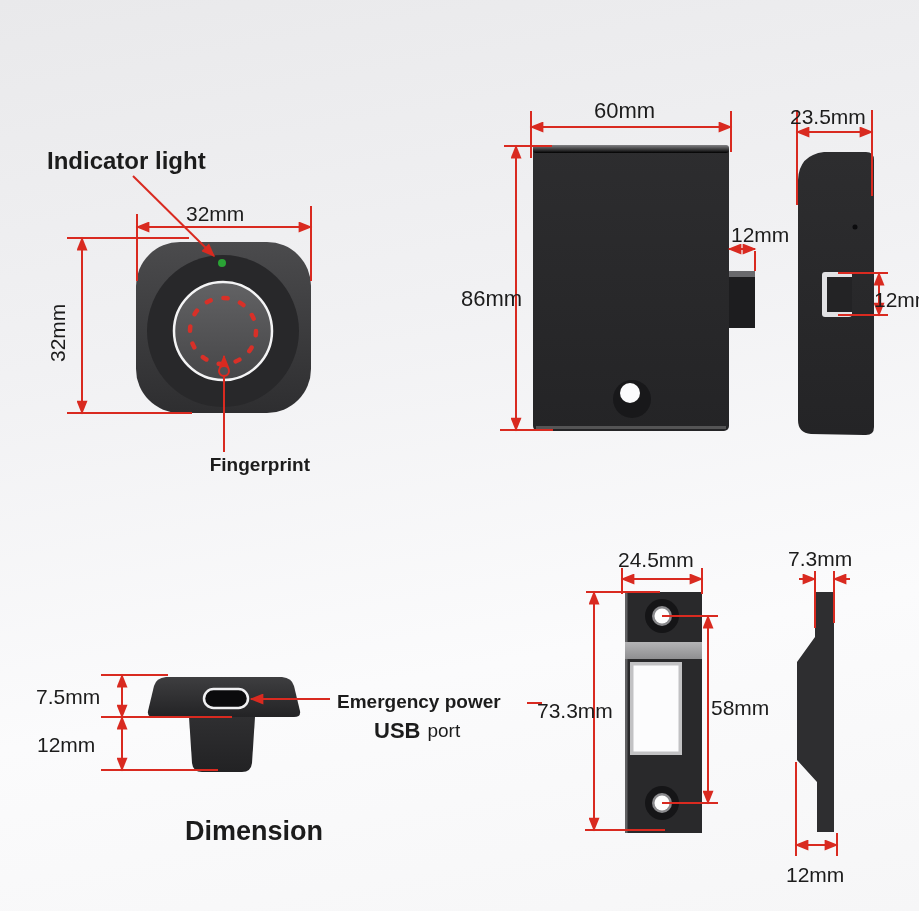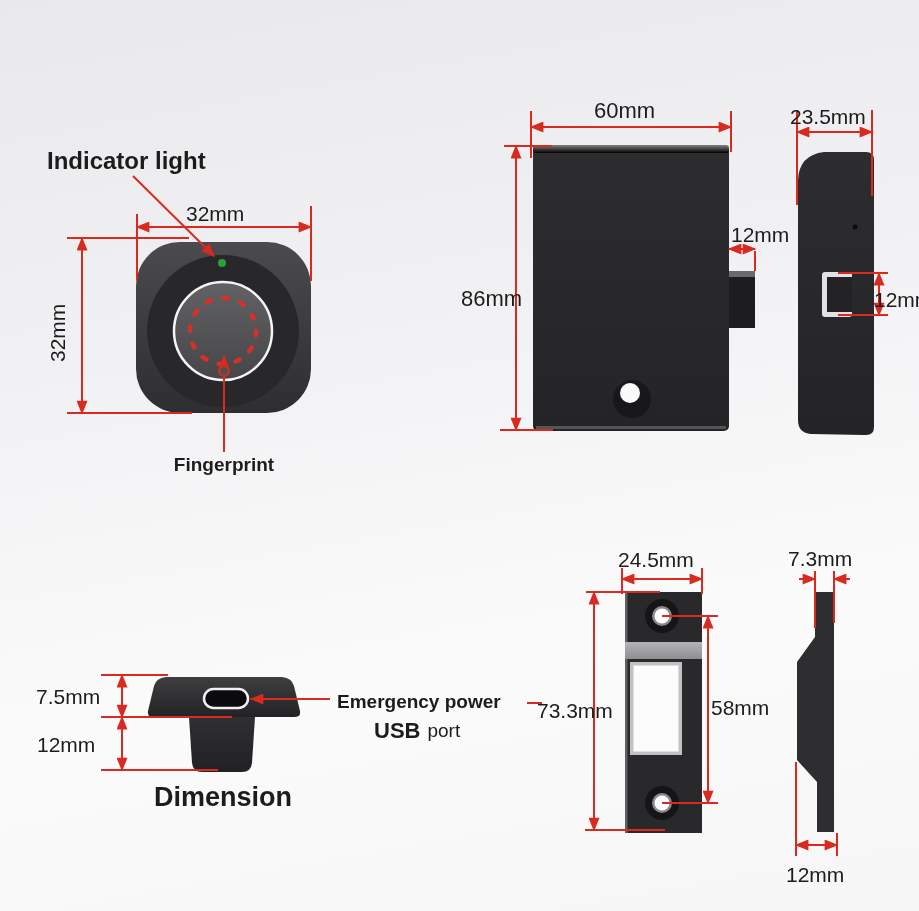--- a/index.html
+++ b/index.html
@@ -9,21 +9,21 @@
     overflow:hidden;
     background:linear-gradient(170deg,#e9e9eb 0%,#f1f1f3 35%,#fbfbfc 70%,#f6f6f7 100%);
     font-family:"Liberation Sans",sans-serif;
     color:#1c1c1c;
   }
   #diagram-svg{position:absolute;left:0;top:0;}
   .lbl{position:absolute;white-space:nowrap;font-weight:500;color:#1c1c1c;}
   .lbl.callout{font-weight:600;}
   .fs19{font-size:19px;text-align:center;} .fs21{font-size:21px;} .fs22{font-size:22px;}
   .rot90{transform:rotate(-90deg);transform-origin:0 0;}
-  .center{text-align:center;}
+  .center{text-align:right;}
   #fingerprint-label{width:172px;line-height:23px;font-size:19px;font-weight:600;}
   #caption{width:200px;font-size:27px;font-weight:700;line-height:34px;}
   #usb-port-label{display:flex;align-items:center;gap:7px;}
   #usb-port-label .usb-bold{font-size:22px;font-weight:800;}
   #usb-port-label .port-reg{font-size:19px;font-weight:400;}
 </style>
 </head>
 <body>
 
 <div id="page">
@@ -208,17 +208,17 @@
   <div class="lbl fs21" style="left:618px;top:548px;">24.5mm</div>
 
   <div class="lbl fs21" style="left:537px;top:699px;">73.3mm</div>
 
   <div class="lbl fs21" style="left:711px;top:696px;">58mm</div>
 
   <div class="lbl fs21" style="left:788px;top:547px;">7.3mm</div>
 
   <div class="lbl fs21" style="left:786px;top:863px;">12mm</div>
 
-  <div id="caption" class="lbl center" style="left:123px;top:780px;">
+  <div id="caption" class="lbl center" style="left:123px;top:814px;">
     <div>Dimension</div>
   </div>
 
 </div>
 
 </body></html>

